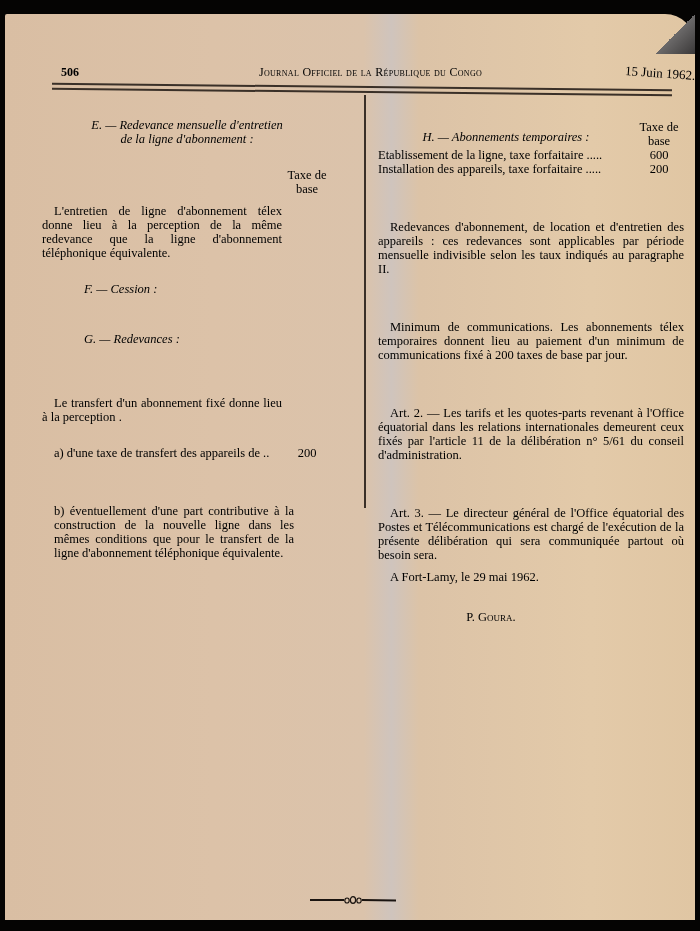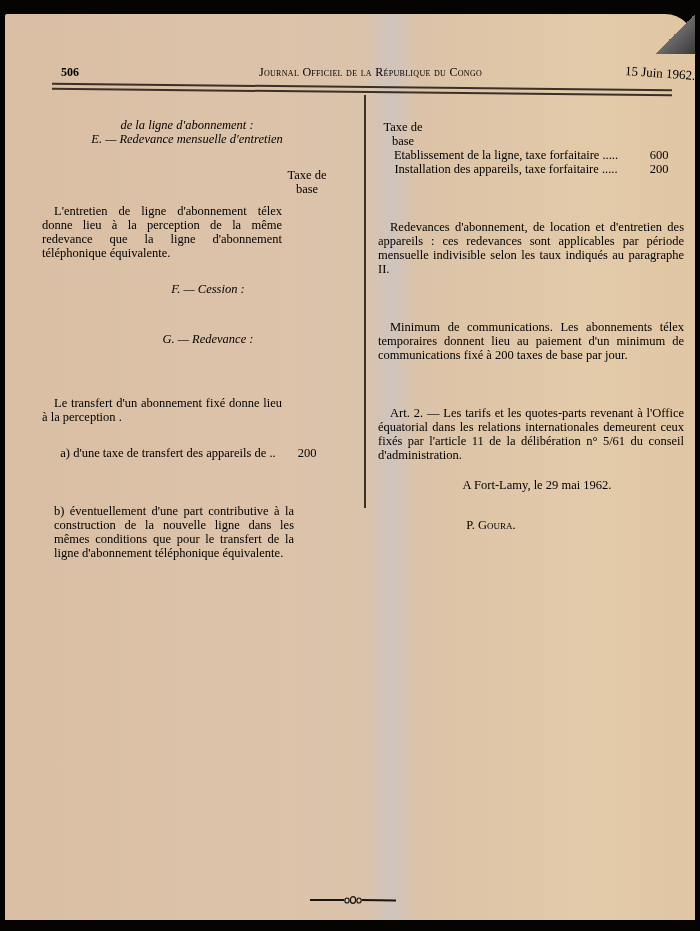--- a/index.html
+++ b/index.html
@@ -26,21 +26,21 @@
   .vrule { position:absolute; left:364px; top:95px; width:1.5px; height:413px; background:#3a3028; }
   .col { position:absolute; font-size:12.5px; line-height:14px; }
   .left { left:42px; top:118px; width:290px; }
   .right { left:378px; top:120px; width:306px; }
   .head-it { font-style:italic; text-align:center; }
   .indent { text-indent:12px; }
   .just { text-align:justify;margin-top:36px; }
   .row { display:flex; }
   .row .txt { flex:1; }
   .row .amt { width:50px; text-align:center; }
-  p { margin:0;text-align:center; }
+  p { margin:0; }
   .sp { height:14px; }
   .sp2 { height:22px; }
   .sig { font-style:italic; text-align:right; }
   .sig-name { text-align:center; padding-right:80px; font-variant:small-caps; }
   .ornament { position:absolute; left:310px; top:896px; width:86px; height:8px; }
 </style>
 </head>
 <body>
 
 <div class="page">
@@ -50,62 +50,64 @@
 <div class="header">
   <span class="pgnum">506</span>
   <span class="jtitle">Journal Officiel de la République du Congo</span>
   <span class="jdate">15 Juin 1962.</span>
 </div>
 <div class="rule1"></div>
 <div class="rule2"></div>
 <div class="vrule"></div>
 
 <div class="col left">
+  <p class="head-it">E. — Redevance mensuelle d'entretien</p>
   <p class="head-it">de la ligne d'abonnement :</p>
-  <p class="head-it">E. — Redevance mensuelle d'entretien</p>
   <div class="sp2"></div>
   <div class="row">
     <p class="txt just indent">L'entretien de ligne d'abonnement télex donne lieu à la perception de la même redevance que la ligne d'abonnement téléphonique équivalente.</p>
     <p class="amt">Taxe de base</p>
   </div>
   <div class="sp2"></div>
   <p class="indent" style="padding-left:30px;font-style:italic">F. — Cession :</p>
   <div class="sp"></div>
   <div class="sp2"></div>
-  <p style="padding-left:42px;font-style:italic">G. — Redevance :</p>
+  <p style="padding-left:42px;font-style:italic">G. — Redevances :</p>
   <div class="sp"></div>
   <p class="just indent" style="width:240px">Le transfert d'un abonnement fixé donne lieu à la perception .</p>
   <div class="sp2"></div>
   <div class="row">
     <p class="txt indent">a) d'une taxe de transfert des appareils de ..</p>
     <p class="amt">200</p>
   </div>
   <div style="height:8px"></div>
   <p class="just" style="width:240px;padding-left:12px">b) éventuellement d'une part contributive à la construction de la nouvelle ligne dans les mêmes conditions que pour le transfert de la ligne d'abonnement téléphonique équivalente.</p>
 </div>
 
 <div class="col right">
   <div class="row">
+    <p class="txt head-it" style="padding-top:10px">H. — Abonnements temporaires :</p>
     <p class="amt">Taxe de base</p>
   </div>
   <div class="row">
     <p class="txt">Etablissement de la ligne, taxe forfaitaire .....</p>
     <p class="amt">600</p>
   </div>
   <div class="row">
     <p class="txt">Installation des appareils, taxe forfaitaire .....</p>
     <p class="amt">200</p>
   </div>
   <div style="height:8px"></div>
   <p class="just indent">Redevances d'abonnement, de location et d'entretien des appareils : ces redevances sont applicables par période mensuelle indivisible selon les taux indiqués au paragraphe II.</p>
   <div style="height:8px"></div>
   <p class="just indent">Minimum de communications. Les abonnements télex temporaires donnent lieu au paiement d'un minimum de communications fixé à 200 taxes de base par jour.</p>
   <div style="height:8px"></div>
   <p class="just indent">Art. 2. — Les tarifs et les quotes-parts revenant à l'Office équatorial dans les relations internationales demeurent ceux fixés par l'article 11 de la délibération n° 5/61 du conseil d'administration.</p>
   <div style="height:8px"></div>
+  <p class="just indent">Art. 3. — Le directeur général de l'Office équatorial des Postes et Télécommunications est chargé de l'exécution de la présente délibération qui sera communiquée partout où besoin sera.</p>
   <div style="height:8px"></div>
   <p class="indent">A Fort-Lamy, le 29 mai 1962.</p>
   <div style="height:20px"></div>
   <div style="height:6px"></div>
   <p class="sig-name">P. Goura.</p>
 </div>
 
 <svg class="ornament" viewBox="0 0 86 8">
   <line x1="0" y1="4" x2="34" y2="4" stroke="#1a1410" stroke-width="2"></line>
   <ellipse cx="37" cy="4.5" rx="2.2" ry="2.5" fill="none" stroke="#1a1410" stroke-width="1.2"></ellipse>

